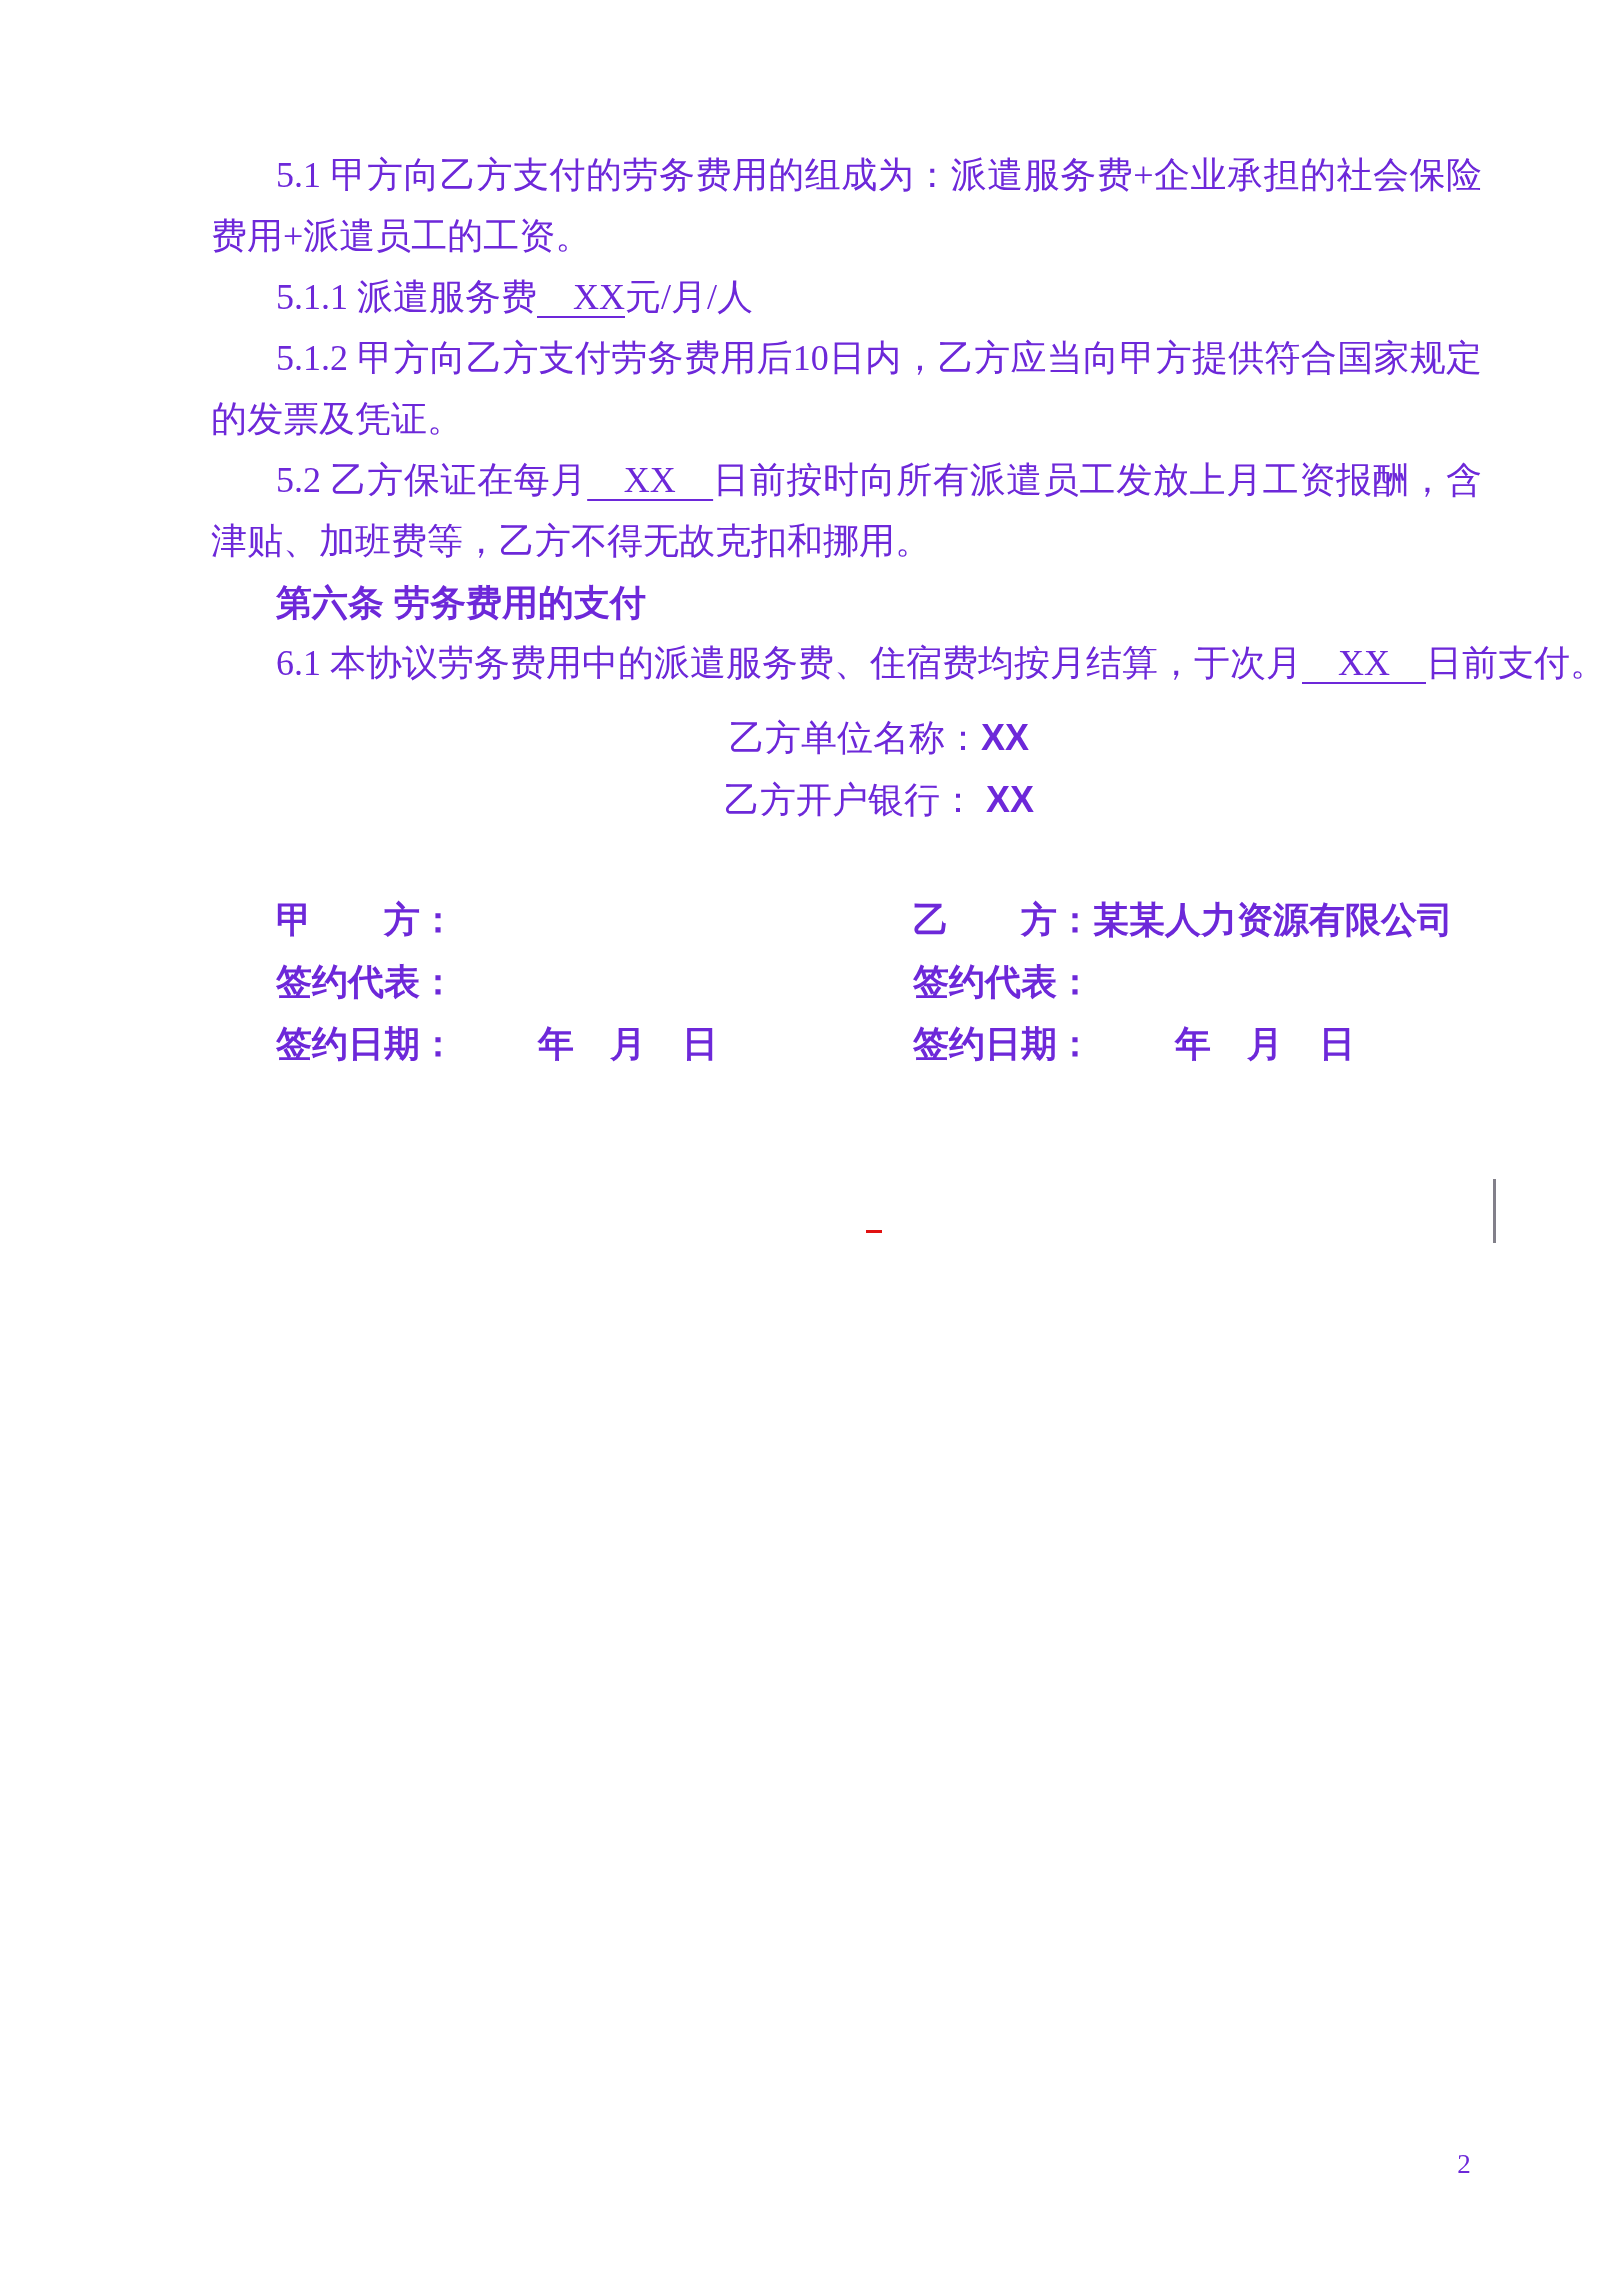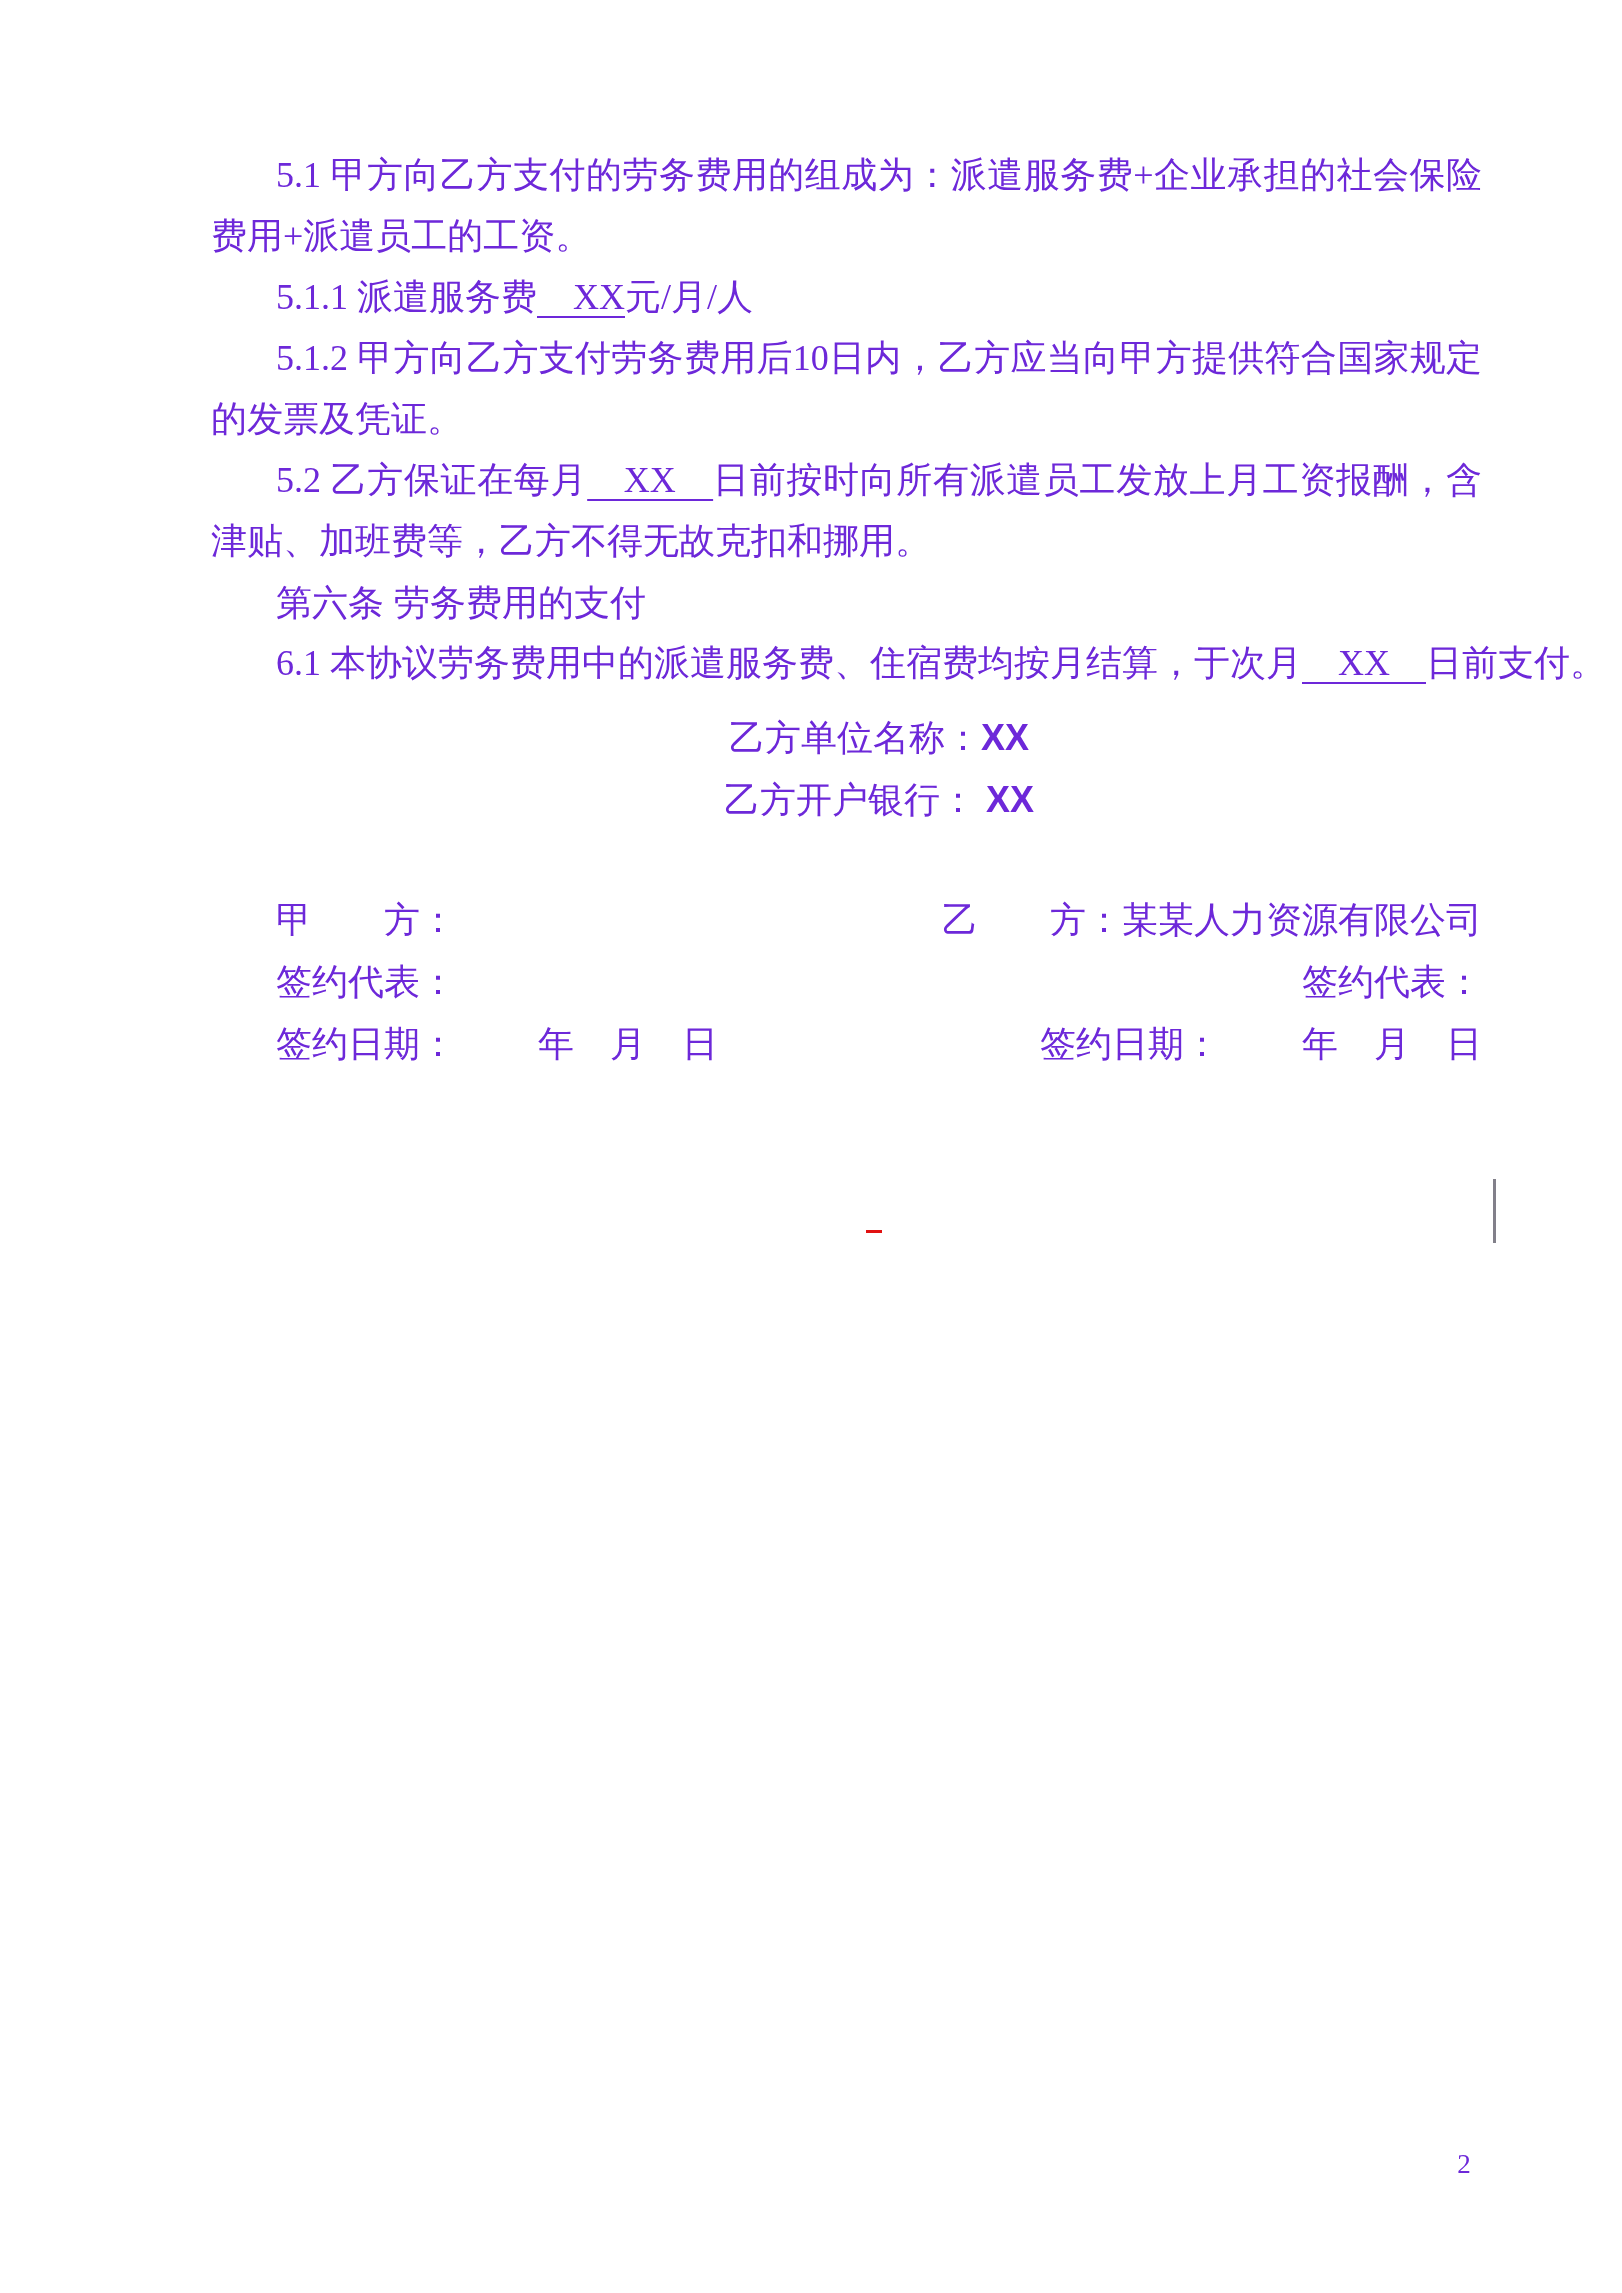--- a/index.html
+++ b/index.html
@@ -19,21 +19,21 @@
     top: 145px;
     width: 1271px;
     font-size: 36px;
     line-height: 61px;
     text-align: justify;
   }
   .content p { margin: 0; }
   .indent { text-indent: 65px; }
   .hei {
     font-family: "Liberation Sans", "DejaVu Sans", sans-serif;
-    font-weight: 400;
+    font-weight: 700;
   }
   .u {
     text-decoration: underline;
     text-decoration-thickness: 1.8px;
     text-underline-offset: 7.3px;
   }
   .oneline { white-space: nowrap; text-align: left; }
   .bank-block { margin-top: 12.7px; }
   .bank-block p { text-align: center; white-space: pre; }
   .value-bold {
@@ -41,21 +41,21 @@
     font-weight: 700;
   }
   .sig-block { margin-top: 58px; }
   .sig-row { display: flex; white-space: pre; text-align: left; }
   .sig-left {
     width: 702px;
     padding-left: 65px;
     box-sizing: border-box;
     flex: 0 0 auto;
   }
-  .sig-right { flex: 1 1 auto; text-align: right; }
+  .sig-right { flex: 1 1 auto; }
   .red-underscore {
     position: absolute;
     left: 866px;
     top: 1230px;
     width: 16.4px;
     height: 2.7px;
     background: var(--red_mark, #e11111);
   }
   .cursor-bar {
     position: absolute;

